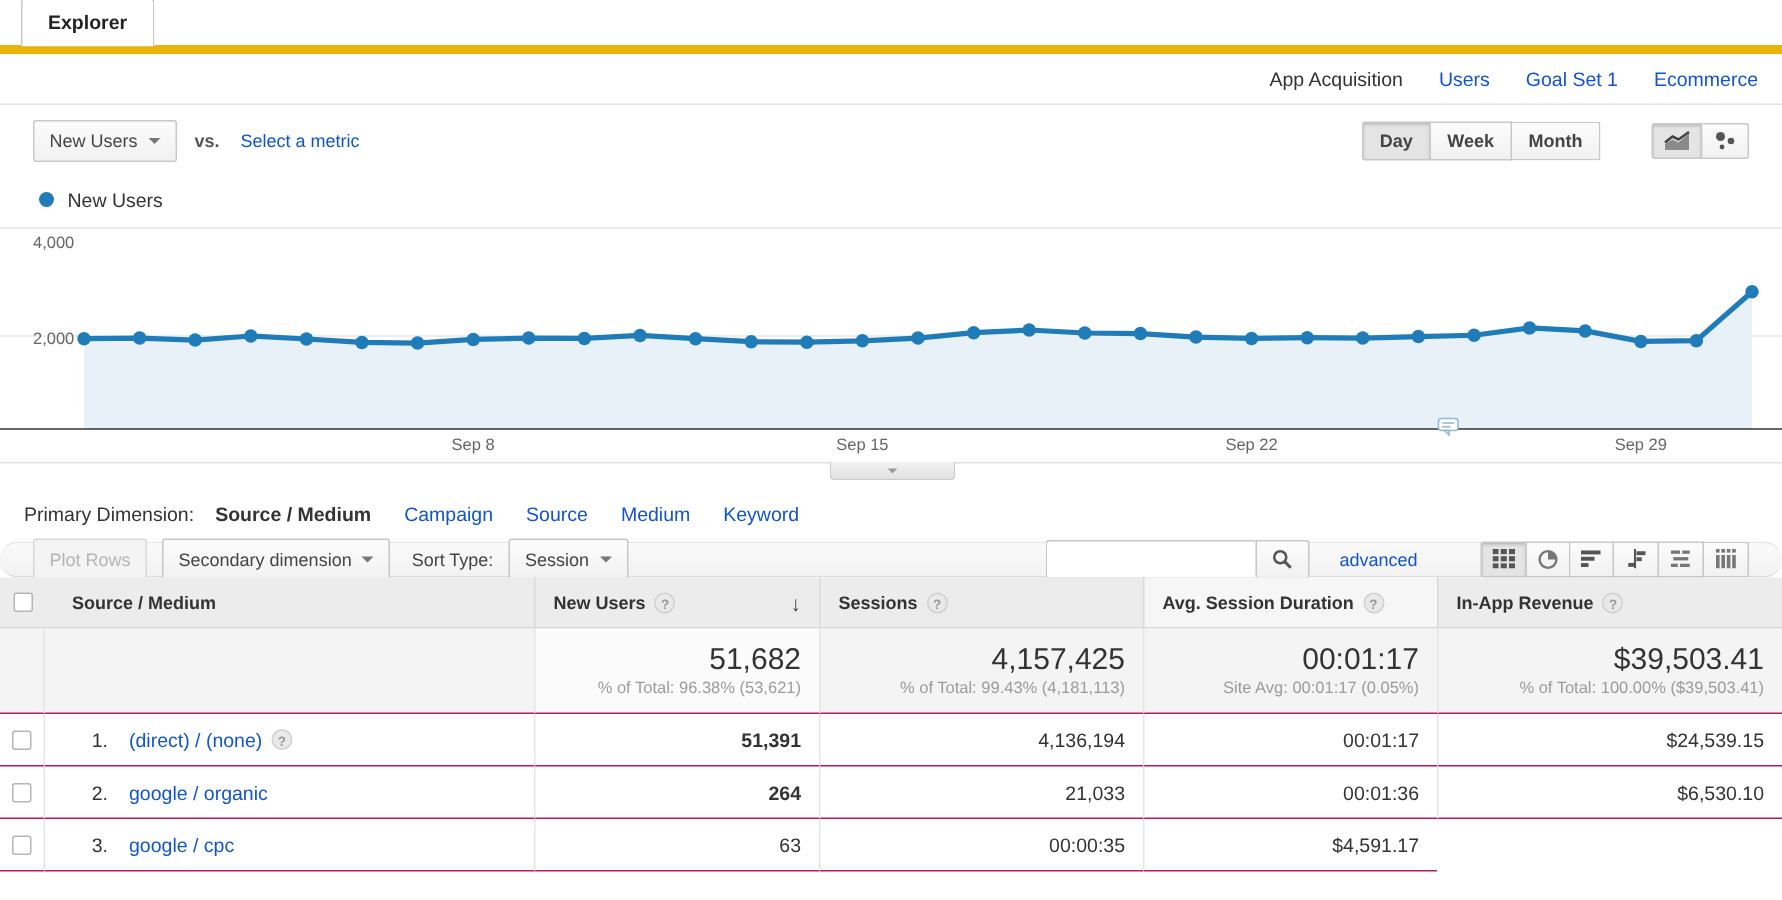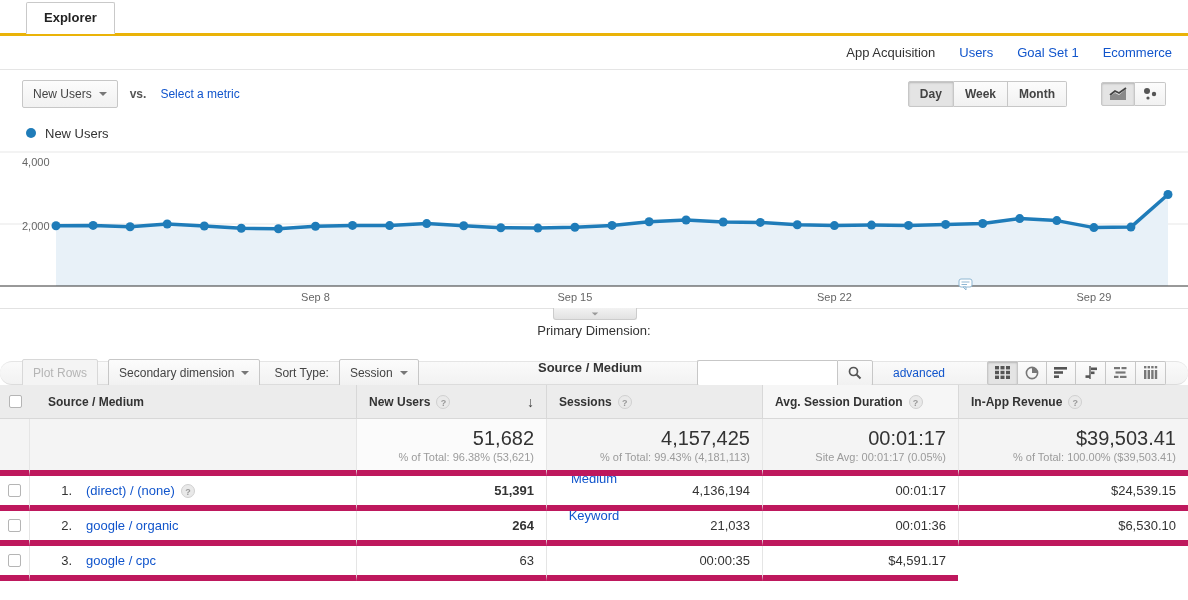--- a/index.html
+++ b/index.html
@@ -1,20 +1,20 @@
 <!DOCTYPE html>
 <html><head>
 <meta charset="utf-8">
 <style>
   * { margin:0; padding:0; box-sizing:border-box; }
   html,body { width:1188px; height:600px; overflow:hidden; background:#fff;
     font-family:"Liberation Sans", sans-serif; color:#333; }
 
   
-  .tabbar { height:36px; border-bottom:3px solid #eab308; padding-left:26px; display:flex; align-items:flex-end; }
+  .tabbar { height:36px; border-bottom:6px solid #eab308; padding-left:14px; display:flex; align-items:flex-end; }
   .tab { position:relative; bottom:-1px; background:#fff; border:1px solid #c9c9c9; border-bottom:1px solid #fff;
     border-radius:2px 2px 0 0; padding:7px 17px 8px; font-size:13px; font-weight:bold; color:#222; }
 
   
   .subnav { height:34px; display:flex; align-items:center; gap:24px; padding:0 16px; border-bottom:1px solid #e5e5e5; font-size:13px;justify-content:flex-end; }
   .subnav .active { color:#333; }
   a.lnk { color:#15c; text-decoration:none; cursor:pointer; }
 
   
   .controls { height:48px; display:flex; align-items:center; padding:0 22px; }
@@ -44,39 +44,39 @@
   .ylab.y4 { top:8px; } .ylab.y2 { top:72px; }
   .xlab { position:absolute; top:143px; width:64px; text-align:center; font-size:11px; color:#666; }
   .chart-divider { position:absolute; top:160px; left:0; width:1188px; border-top:1px solid #e2e2e2; }
   .handle { position:absolute; top:160px; left:553px; width:84px; height:12px;
     background:linear-gradient(#f2f2f2,#e2e2e2); border:1px solid #ccc; border-top:none; border-radius:0 0 3px 3px;
     display:flex; align-items:center; justify-content:center; cursor:pointer; }
   .handle .caret { border-top-color:#999; transform:scale(.8); }
   .annot { position:absolute; left:958px; top:130px; cursor:pointer; }
 
   
-  .primary { height:38px; display:flex; align-items:center; gap:22px; padding:0 16px; font-size:13px;flex-direction:column; }
+  .primary { height:38px; display:flex; align-items:center; gap:22px; padding:0 16px; font-size:13px; }
   .primary .plabel { color:#333; }
   .primary b { margin-left:-8px; }
 
   
   .toolbar { height:24px; background:linear-gradient(#fafafa,#f2f2f2); border-top:1px solid #e5e5e5;
     border-bottom:1px solid #dcdcdc; display:flex; align-items:center; padding:0 22px; gap:10px;border-radius:16px; }
   .btn.disabled { color:#b5b5b5; background:#f4f4f4; border-color:#d8d8d8; cursor:default; }
   .sortlabel { font-size:12px; color:#444; margin-left:4px; }
   .searchwrap { display:flex; }
   .searchwrap input { width:140px; height:26px; border:1px solid #c7c7c7; border-right:none; border-radius:2px 0 0 2px;
     padding:0 6px; font-size:12px; background:#fff; }
   .searchbtn { width:36px; height:26px; border:1px solid #c7c7c7; border-radius:0 2px 2px 0;
     background:linear-gradient(#fcfcfc,#f1f1f1); display:flex; align-items:center; justify-content:center; cursor:pointer; }
   .advanced { font-size:12px; margin:0 12px 0 10px;text-align:right; }
 
   
   .grid { display:grid; grid-template-columns:30px 326px 190px 216px 196px 230px; font-size:13px; }
-  .cell { border-bottom:6px solid #be185d; padding:0 12px; display:flex; align-items:center; }
+  .cell { border-bottom:1px solid #be185d; padding:0 12px; display:flex; align-items:center; }
   .metric { justify-content:flex-end; text-align:right; border-left:1px solid #e5e5e5; }
   .hdr { background:#ececec; height:34px; font-size:12px; font-weight:bold; color:#333;
     border-bottom:1px solid #d8d8d8; justify-content:flex-start; }
   .hdr.metric { border-left:1px solid #d8d8d8; }
   .hdr.hl { background:#f6f6f6; }
   .cbcell { justify-content:center; padding:0; border-right:1px solid #e5e5e5; }
   .hdr.cbcell { border-right:none; }
   .cb { width:13px; height:13px; border:1px solid #b5b5b5; border-radius:2px; background:#fff; cursor:pointer; }
   .help { display:inline-block; width:14px; height:14px; border-radius:50%; background:#e9e9e9; border:1px solid #d0d0d0;
     color:#999; font-size:9px; font-weight:bold; text-align:center; line-height:14px; margin-left:6px; cursor:pointer; flex:none; }

